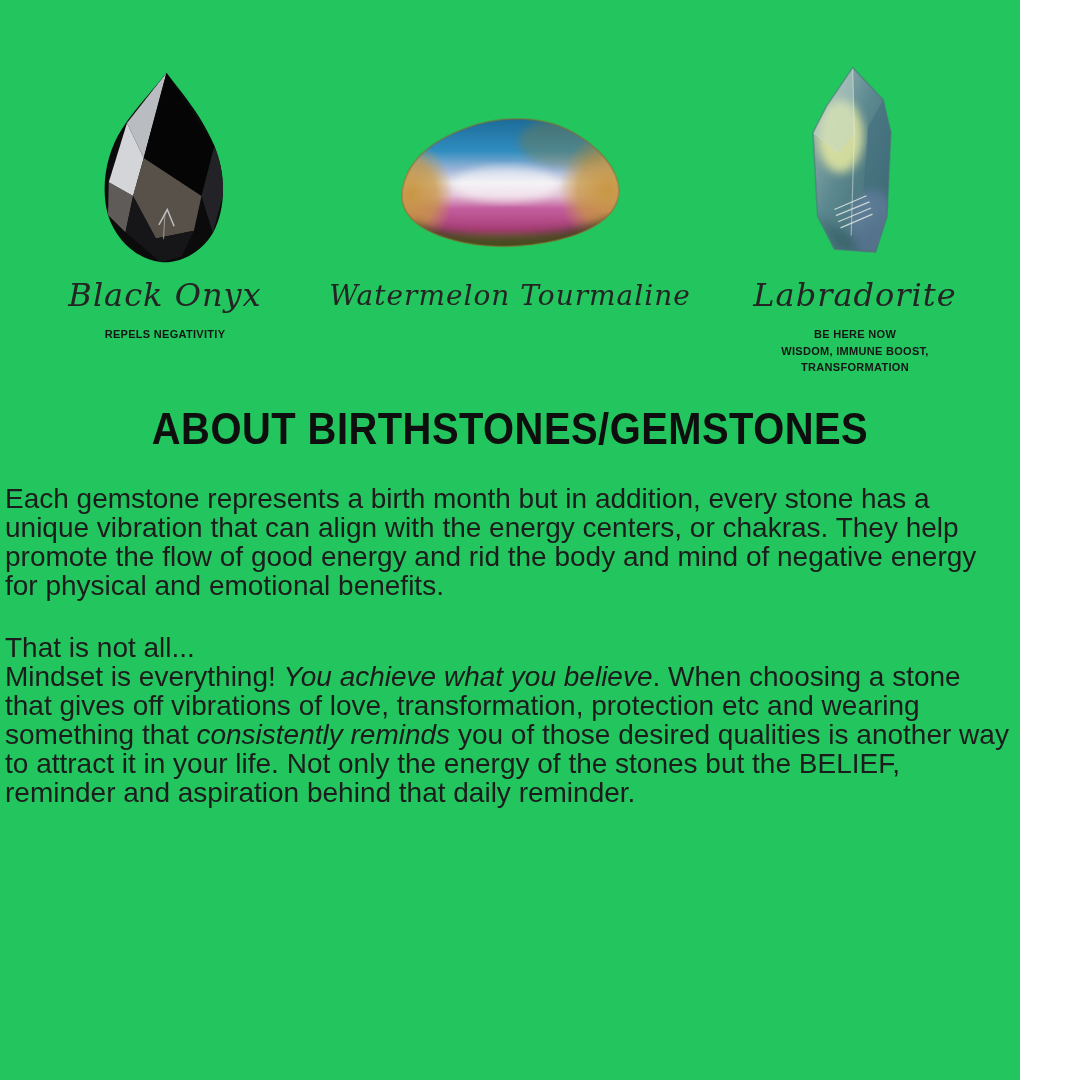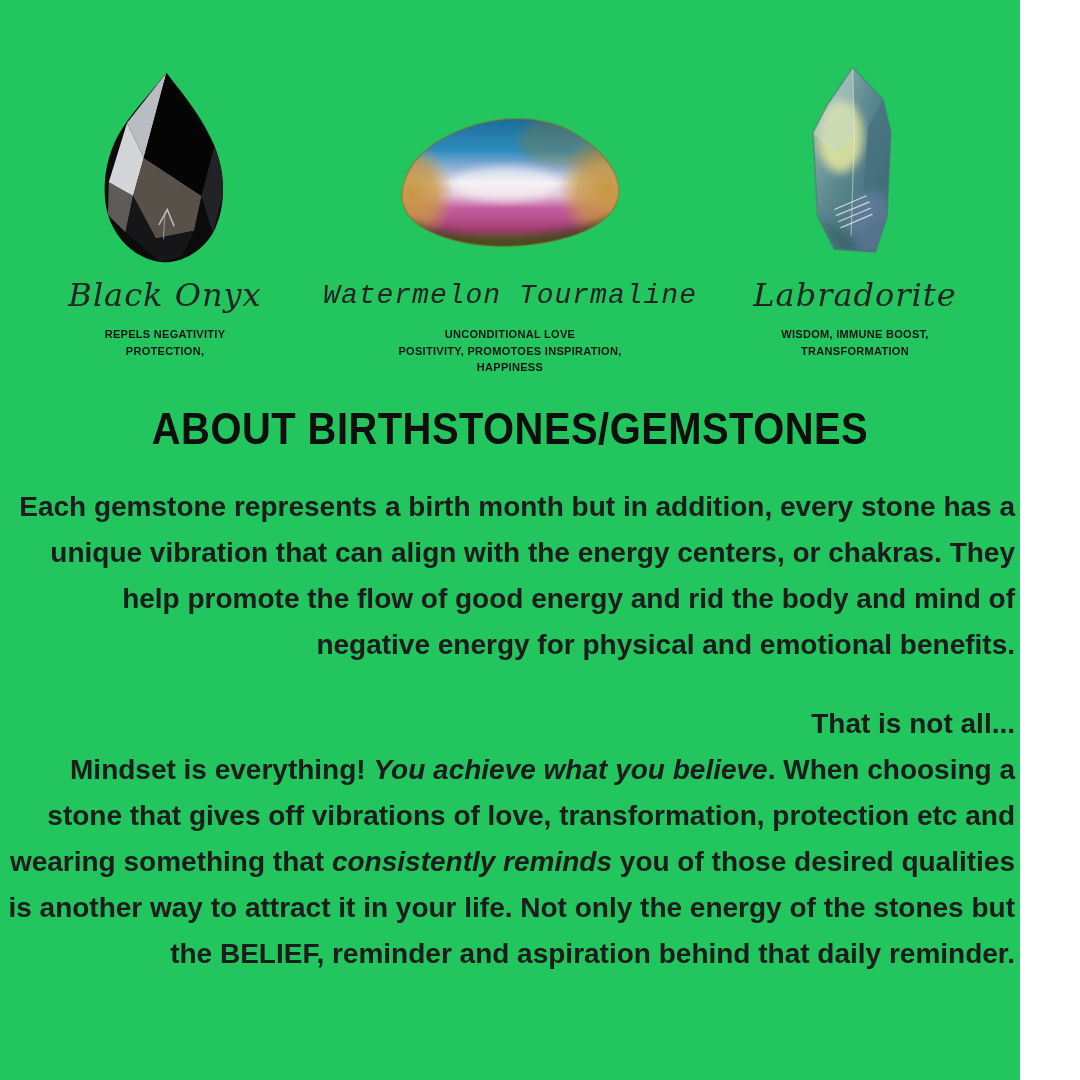--- a/index.html
+++ b/index.html
@@ -34,21 +34,21 @@
     font-family:"DejaVu Serif", serif;
     font-style:italic;
     font-size:32px;
     color:#242424;
     height:58px;
     display:flex;
     align-items:center;
     white-space:nowrap;
     letter-spacing:1px;
   }
-  .stone-name.long { font-size:28px;font-family:Liberation Mono, monospace; }
+  .stone-name.long { font-size:28px; }
   .stone-benefits {
     margin-top:2px;
     text-align:center;
     font-size:11px;
     font-weight:700;
     line-height:1.5;
     letter-spacing:.3px;
     color:#161616;
   }
   
@@ -59,24 +59,24 @@
     line-height:50px;
     font-weight:800;
     letter-spacing:.5px;
     color:#0e0e0e;
     transform:scale(.95,1.05);
   }
   
   .body-text {
     width:1010px;
     margin:30px auto 0;
-    text-align:right;
+    text-align:left;
     font-size:28px;
-    line-height:46px;
-    font-weight:700;
+    line-height:29px;
+    font-weight:400;
     color:#1c1c1c;
   }
   .body-text.second { margin-top:33px; }
   .body-text .block { display:block; }
   .body-text em { font-style:italic; }
 </style>
 </head>
 <body>
 
 <div class="canvas">
@@ -102,21 +102,20 @@
             <polygon points="58,168 48,216 94,255 122,248 138,214 88,224" fill="#161517"></polygon>
             <polyline points="92,206 103,186 112,208" fill="none" stroke="#d8d8d8" stroke-width="2" opacity="0.8"></polyline>
             <line x1="100" y1="190" x2="98" y2="225" stroke="#bfbfbf" stroke-width="1.5" opacity="0.6"></line>
           </g>
         </svg>
       </div>
       <figcaption>
         <div class="stone-name">Black Onyx</div>
         <div class="stone-benefits">
           <div class="benefit-line">REPELS NEGATIVITIY</div>
-          <div class="benefit-line">PROTECTION,</div>
         </div>
       </figcaption>
     </figure>
 
     <figure class="stone">
       <div class="stone-art">
         <svg width="248" height="160" viewBox="0 0 280 180">
           <defs>
             <clipPath id="wtClip">
               <path d="M18 98 C22 62 52 38 92 24 C130 10 178 10 212 30 C240 46 262 70 263 95 C263 118 243 136 208 147 C170 159 118 162 80 152 C48 144 16 128 18 98 Z"></path>
@@ -149,25 +148,20 @@
             <ellipse cx="250" cy="95" rx="55" ry="65" fill="url(#amber)"></ellipse>
             <ellipse cx="205" cy="40" rx="55" ry="28" fill="#8a7a30" opacity="0.35" filter="url(#soft)"></ellipse>
             <ellipse cx="135" cy="88" rx="60" ry="20" fill="#ffffff" opacity="0.55" filter="url(#soft)"></ellipse>
             <path d="M30 130 C70 150 180 155 255 125 L255 180 L20 180 Z" fill="#3a421a" opacity="0.8" filter="url(#soft)"></path>
           </g>
           <path d="M18 98 C22 62 52 38 92 24 C130 10 178 10 212 30 C240 46 262 70 263 95 C263 118 243 136 208 147 C170 159 118 162 80 152 C48 144 16 128 18 98 Z" fill="none" stroke="#8a6d2e" stroke-opacity="0.5" stroke-width="2"></path>
         </svg>
       </div>
       <figcaption>
         <div class="stone-name long">Watermelon Tourmaline</div>
-        <div class="stone-benefits">
-          <div class="benefit-line">UNCONDITIONAL LOVE</div>
-          <div class="benefit-line">POSITIVITY, PROMOTOES INSPIRATION,</div>
-          <div class="benefit-line">HAPPINESS</div>
-        </div>
       </figcaption>
     </figure>
 
     <figure class="stone">
       <div class="stone-art">
         <svg width="130" height="206" viewBox="0 0 170 270">
           <defs>
             <linearGradient id="lab1" x1="0" y1="0" x2="1" y2="1">
               <stop offset="0" stop-color="#a9c4ba"></stop>
               <stop offset="0.45" stop-color="#5c8890"></stop>
@@ -195,20 +189,21 @@
             </g>
             <path d="M82 10 L84 96 L80 230" stroke="#e8efe6" stroke-width="1.5" fill="none" opacity="0.5"></path>
             <path d="M30 95 L64 122" stroke="#d7e4d8" stroke-width="1.2" fill="none" opacity="0.5"></path>
           </g>
           <path d="M82 10 L122 52 L132 95 L127 205 L112 252 L58 248 L36 205 L30 95 L48 60 Z" fill="none" stroke="#4e7278" stroke-opacity="0.55" stroke-width="2"></path>
         </svg>
       </div>
       <figcaption>
         <div class="stone-name">Labradorite</div>
         <div class="stone-benefits">
+          <div class="benefit-line">BE HERE NOW</div>
           <div class="benefit-line">WISDOM, IMMUNE BOOST,</div>
           <div class="benefit-line">TRANSFORMATION</div>
         </div>
       </figcaption>
     </figure>
 
   </div>
 
   <h1 class="page-title">ABOUT BIRTHSTONES/GEMSTONES</h1>
 

